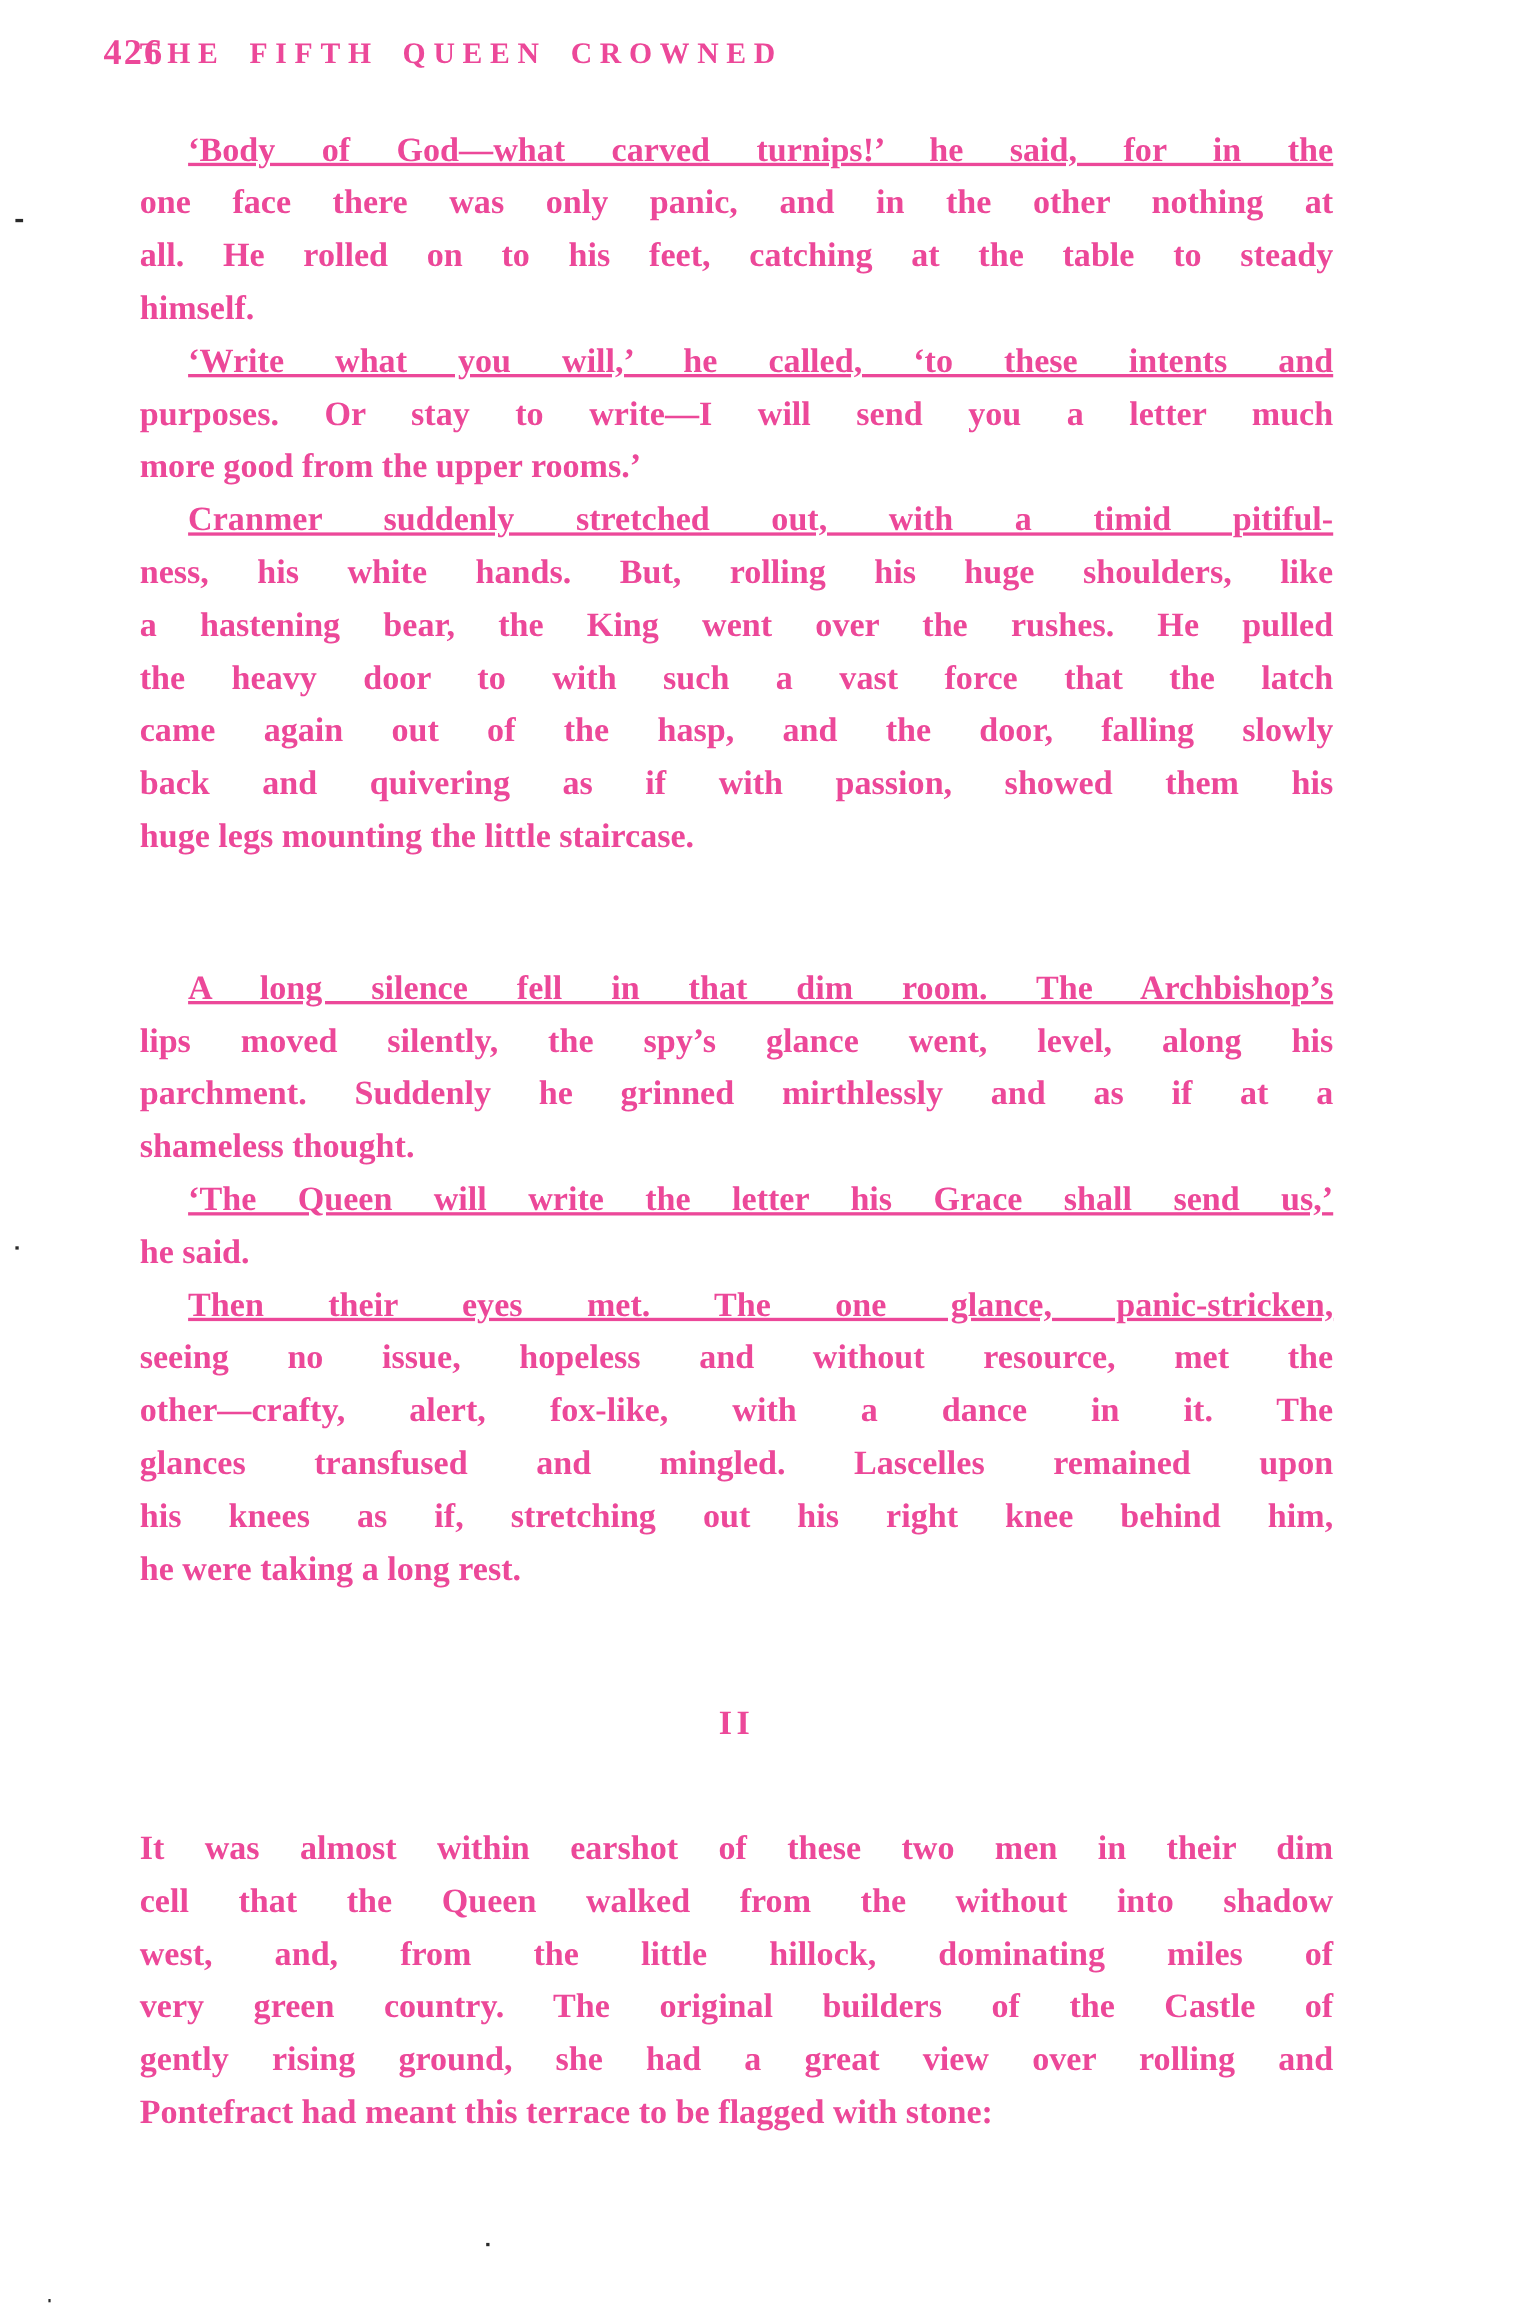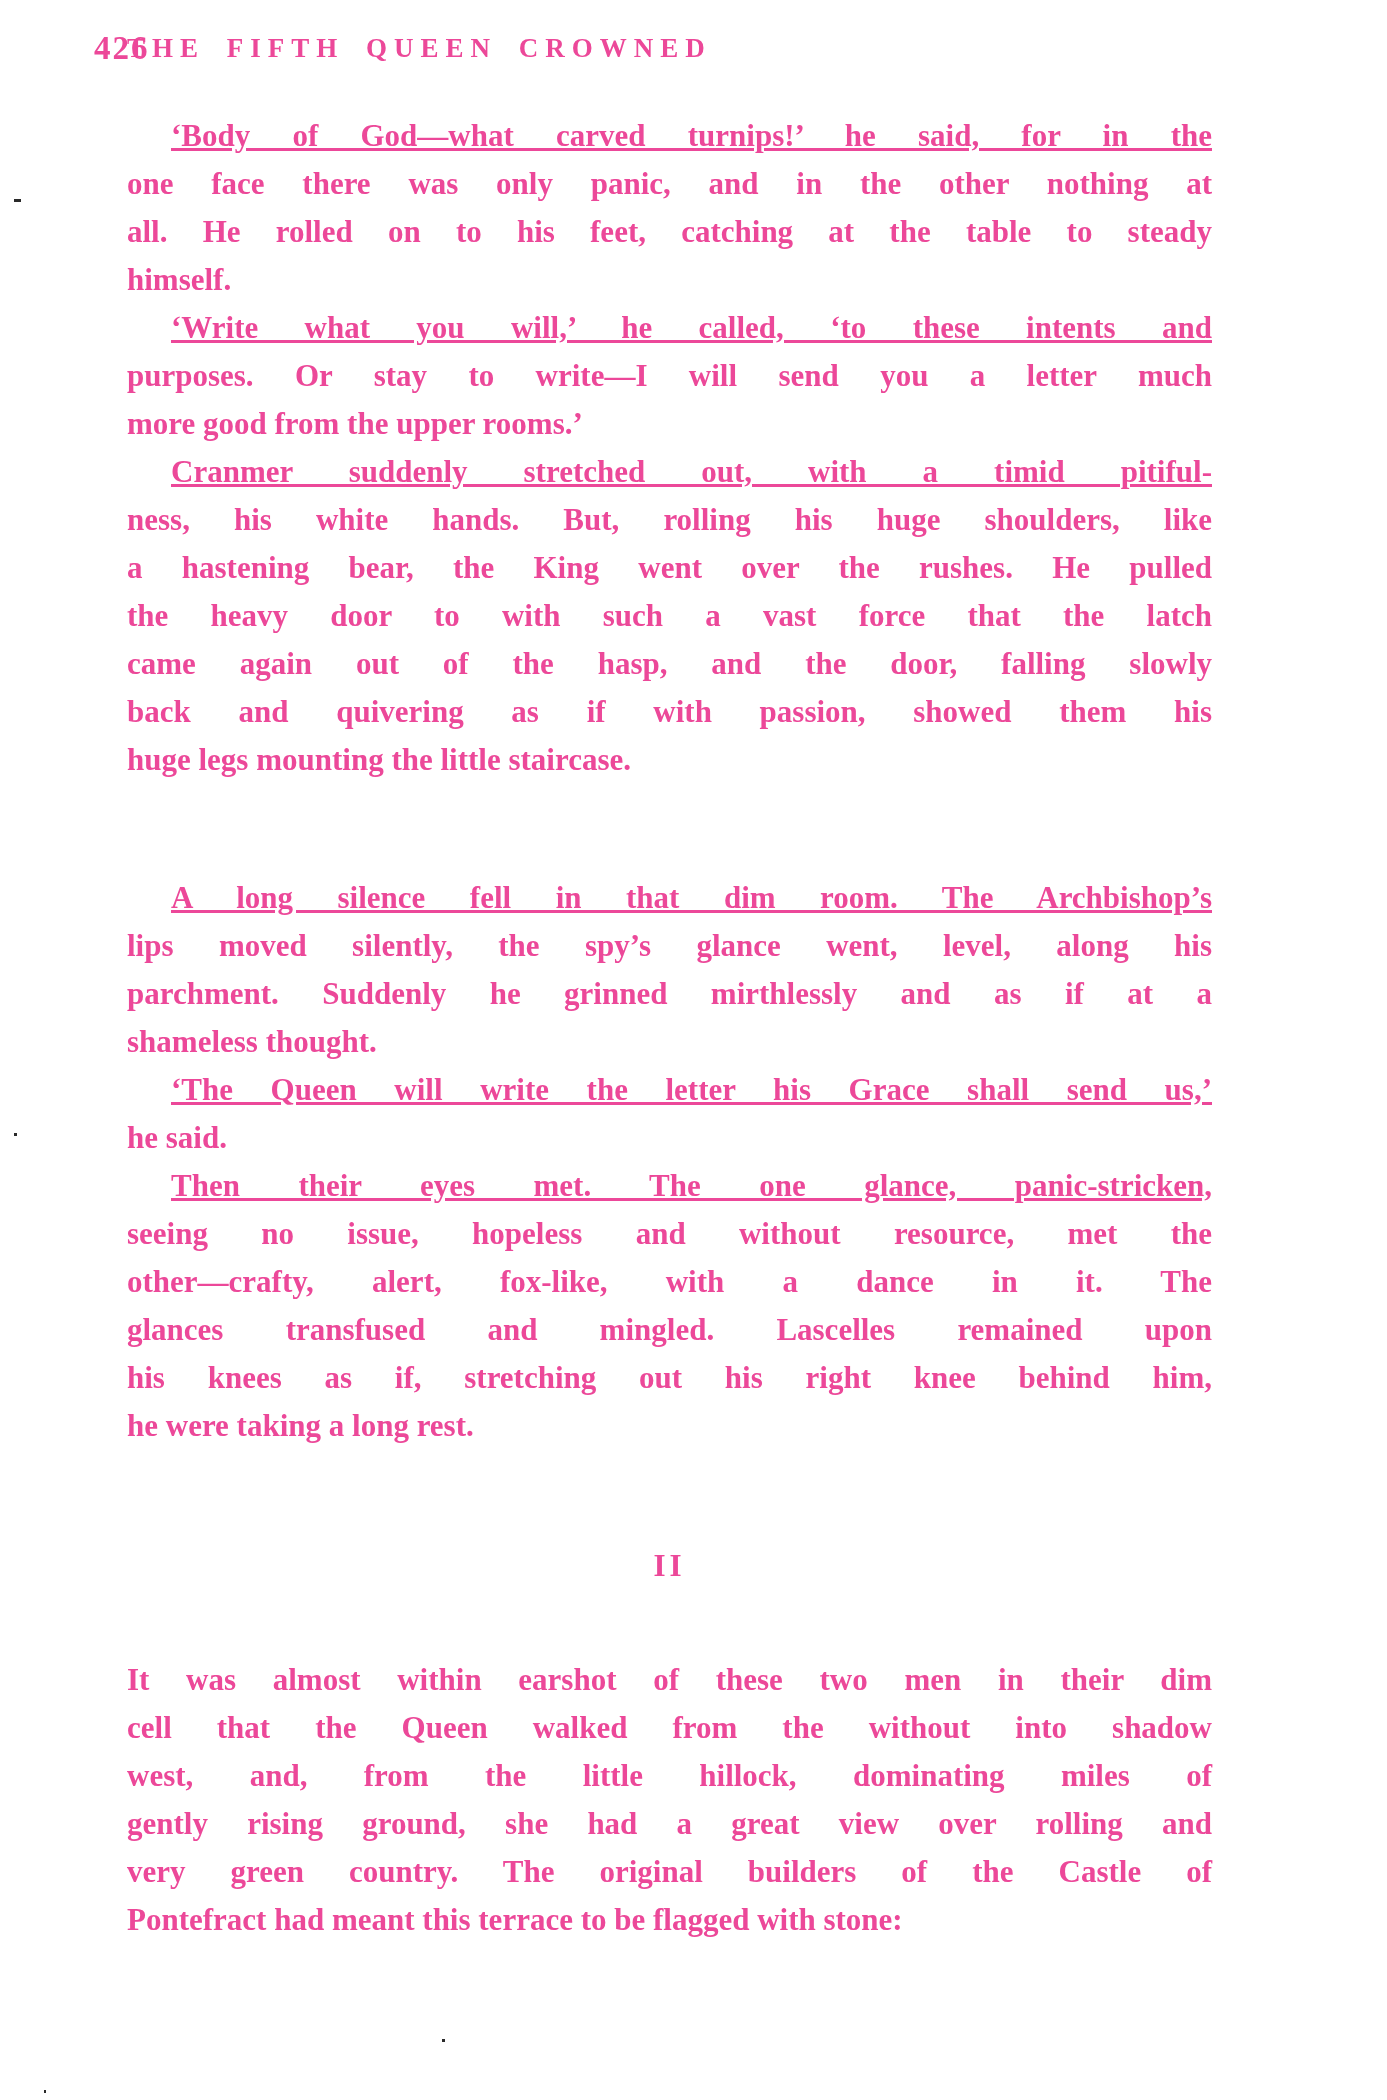--- a/index.html
+++ b/index.html
@@ -125,22 +125,22 @@
           <div class="line">other—crafty, alert, fox-like, with a dance in it. The</div>
           <div class="line">glances transfused and mingled. Lascelles remained upon</div>
           <div class="line">his knees as if, stretching out his right knee behind him,</div>
           <div class="line last">he were taking a long rest.</div>
         </div>
         <div class="section-heading">II</div>
         <div class="para">
           <div class="line">It was almost within earshot of these two men in their dim</div>
           <div class="line">cell that the Queen walked from the without into shadow</div>
           <div class="line">west, and, from the little hillock, dominating miles of</div>
+          <div class="line">very green country. The original builders of the Castle of</div>
           <div class="line">gently rising ground, she had a great view over rolling and</div>
-          <div class="line">very green country. The original builders of the Castle of</div>
           <div class="line last">Pontefract had meant this terrace to be flagged with stone:</div>
         </div>
       </div>
   </div>
   <div id="specks">
       <div class="speck" style="left: 14px; top: 199px; width: 7px; height: 3px;"></div>
       <div class="speck" style="left: 14px; top: 1133px; width: 3px; height: 3px;"></div>
       <div class="speck" style="left: 442px; top: 2039px; width: 3px; height: 3px;"></div>
       <div class="speck" style="left: 44px; top: 2090px; width: 2px; height: 3px;"></div>
     </div>

